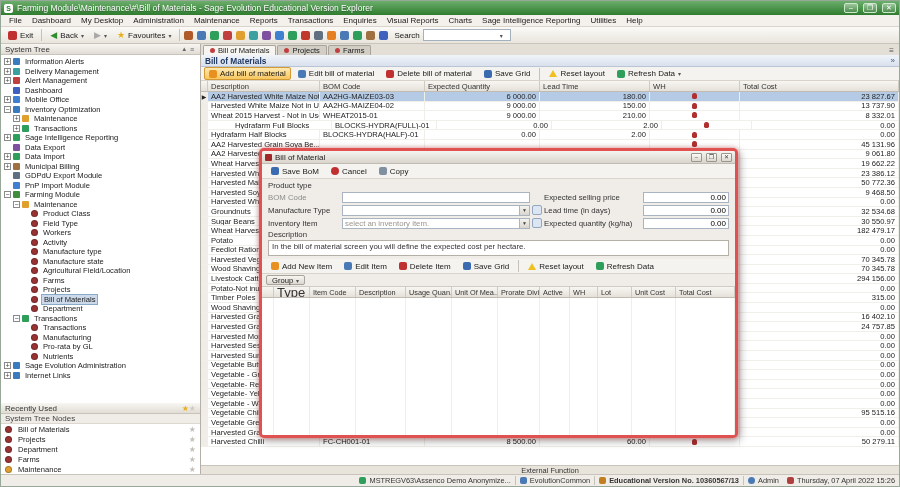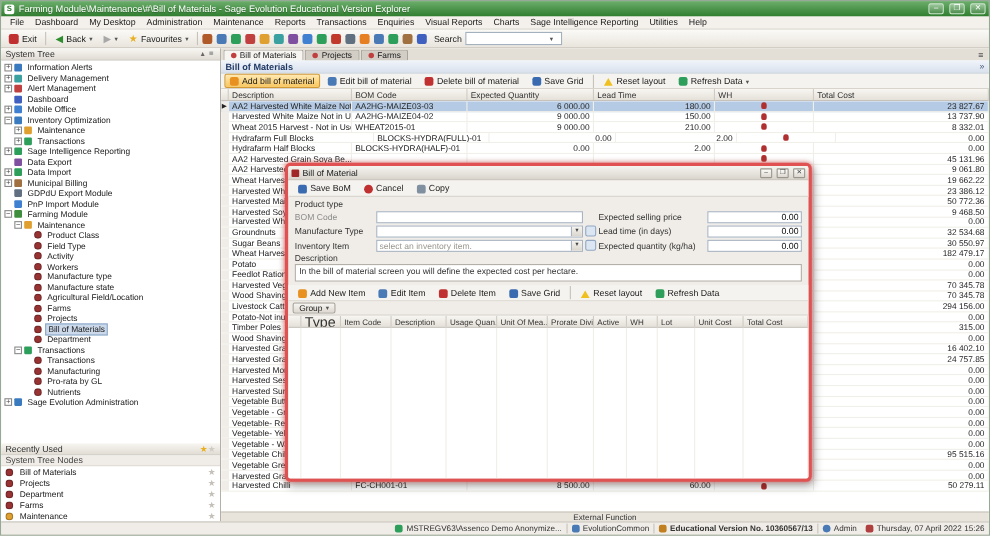--- a/index.html
+++ b/index.html
@@ -44,21 +44,21 @@
 .main{position:absolute;top:43px;left:200px;right:0;bottom:12px;background:#fff;display:flex;flex-direction:column}
 .tabstrip{height:11px;background:#e3dfd7;display:flex;align-items:flex-end;padding:0 2px;gap:1px}
 .tab{display:flex;align-items:center;gap:3px;height:10px;padding:0 6px;background:#d2cec6;border:1px solid #a8a49c;border-bottom:none;font-size:7.6px;border-radius:2px 2px 0 0}
 .tab.active{background:#f7f5f1}
 .tab-dot{width:5px;height:5px;border-radius:50%;background:#c04040}
 .tabstrip .right{margin-left:auto;font-size:8px;color:#555;padding:0 3px}
 .panel-title{height:12px;background:linear-gradient(#f0f4fa,#d9e1ed);border-bottom:1px solid #b9c5d5;display:flex;align-items:center;padding:0 4px;color:#1f3864;font-weight:bold;font-size:8.3px}
 .panel-title .spacer{flex:1}
 .chev{color:#44577a;font-weight:normal;font-size:8px}
 .bar{height:14px;background:#f5f3ef;border-bottom:1px solid #d8d4cc;display:flex;align-items:center;gap:2px;padding:0 3px}
-.bar-btn{display:inline-flex;align-items:flex-end;gap:3px;padding:1px 4px;border:1px solid transparent;border-radius:2px;white-space:nowrap;background:transparent;font-size:8px;font-family:inherit}
+.bar-btn{display:inline-flex;align-items:center;gap:3px;padding:1px 4px;border:1px solid transparent;border-radius:2px;white-space:nowrap;background:transparent;font-size:8px;font-family:inherit}
 .bar-btn.hot{background:linear-gradient(#ffe9b2,#f7c65f);border-color:#d39a33}
 .ic{width:8px;height:8px;border-radius:2px;display:inline-block;flex:0 0 auto}
 .ic-add{background:#e89020}.ic-edit{background:#4a7ab5}.ic-delete{background:#c03030}.ic-save{background:#3a6ab0}
 .ic-refresh{background:#2e9e5b}.ic-copy{background:#8090a0}.ic-cancel{background:#c03030;border-radius:50%}
 .ic-warning{width:0;height:0;border-left:4px solid transparent;border-right:4px solid transparent;border-bottom:7px solid #f0c020;background:transparent;border-radius:0}
 .dd{font-size:6px;color:#555}
 .groupby{height:11px;background:#f0ede8;border-bottom:1px solid #d0ccc4;display:flex;align-items:center;padding:0 6px;color:#9a968e;font-size:7.6px}
 .grid{flex:1;display:flex;flex-direction:column;overflow:hidden}
 .grid-header{display:flex;height:11px;background:linear-gradient(#f8f6f2,#e5e1d9);border-bottom:1px solid #c0bcb4;color:#333;font-size:7.6px}
 .hcell{border-right:1px solid #cfcbc3;padding:0 3px;display:flex;align-items:center;overflow:hidden;white-space:nowrap}
@@ -278,26 +278,26 @@
         <span class="tree-label">Product Class</span>
       </div>
       <div class="tree-row" style="padding-left: 21px;">
         <span class="expand none"></span>
         <span class="node-ic round" style="background: rgb(153, 51, 51);"></span>
         <span class="tree-label">Field Type</span>
       </div>
       <div class="tree-row" style="padding-left: 21px;">
         <span class="expand none"></span>
         <span class="node-ic round" style="background: rgb(153, 51, 51);"></span>
+        <span class="tree-label">Workers</span>
+      </div>
+      <div class="tree-row" style="padding-left: 21px;">
+        <span class="expand none"></span>
+        <span class="node-ic round" style="background: rgb(153, 51, 51);"></span>
         <span class="tree-label">Activity</span>
-      </div>
-      <div class="tree-row" style="padding-left: 21px;">
-        <span class="expand none"></span>
-        <span class="node-ic round" style="background: rgb(153, 51, 51);"></span>
-        <span class="tree-label">Workers</span>
       </div>
       <div class="tree-row" style="padding-left: 21px;">
         <span class="expand none"></span>
         <span class="node-ic round" style="background: rgb(153, 51, 51);"></span>
         <span class="tree-label">Manufacture type</span>
       </div>
       <div class="tree-row" style="padding-left: 21px;">
         <span class="expand none"></span>
         <span class="node-ic round" style="background: rgb(153, 51, 51);"></span>
         <span class="tree-label">Manufacture state</span>
@@ -349,20 +349,25 @@
       </div>
       <div class="tree-row" style="padding-left: 21px;">
         <span class="expand none"></span>
         <span class="node-ic round" style="background: rgb(153, 51, 51);"></span>
         <span class="tree-label">Nutrients</span>
       </div>
       <div class="tree-row" style="padding-left: 3px;">
         <span class="expand">+</span>
         <span class="node-ic" style="background: rgb(58, 122, 191);"></span>
         <span class="tree-label">Sage Evolution Administration</span>
+      </div>
+      <div class="tree-row" style="padding-left: 3px;">
+        <span class="expand">+</span>
+        <span class="node-ic" style="background: rgb(58, 122, 191);"></span>
+        <span class="tree-label">Internet Links</span>
       </div>
     </div>
   <div class="pane-header">
     <span>Recently Used</span>
     <span class="spacer"></span>
     <span class="gold">★</span>
     <span class="gray">★</span>
   </div>
   <div class="recent-sub">
     <span>System Tree Nodes</span>
@@ -484,21 +489,21 @@
           <div class="cell" style="width: 105px;">WHEAT2015-01</div>
           <div class="cell r" style="width: 115px;">9 000.00</div>
           <div class="cell r" style="width: 110px;">210.00</div>
           <div class="cell c" style="width: 90px;">
             <span class="wh-ic"></span>
           </div>
           <div class="cell flex r">8 332.01</div>
         </div>
         <div class="grow">
           <div class="cell c marker" style="width: 7px;"></div>
-          <div class="cell" style="width: 132px;">Hydrafarm Full Blocks</div>
+          <div class="cell" style="width: 100px; margin-left: 24px;">Hydrafarm Full Blocks</div>
           <div class="cell" style="width: 105px;">BLOCKS-HYDRA(FULL)-01</div>
           <div class="cell r" style="width: 115px;">0.00</div>
           <div class="cell r" style="width: 110px;">2.00</div>
           <div class="cell c" style="width: 90px;">
             <span class="wh-ic"></span>
           </div>
           <div class="cell flex r">0.00</div>
         </div>
         <div class="grow">
           <div class="cell c marker" style="width: 7px;"></div>

